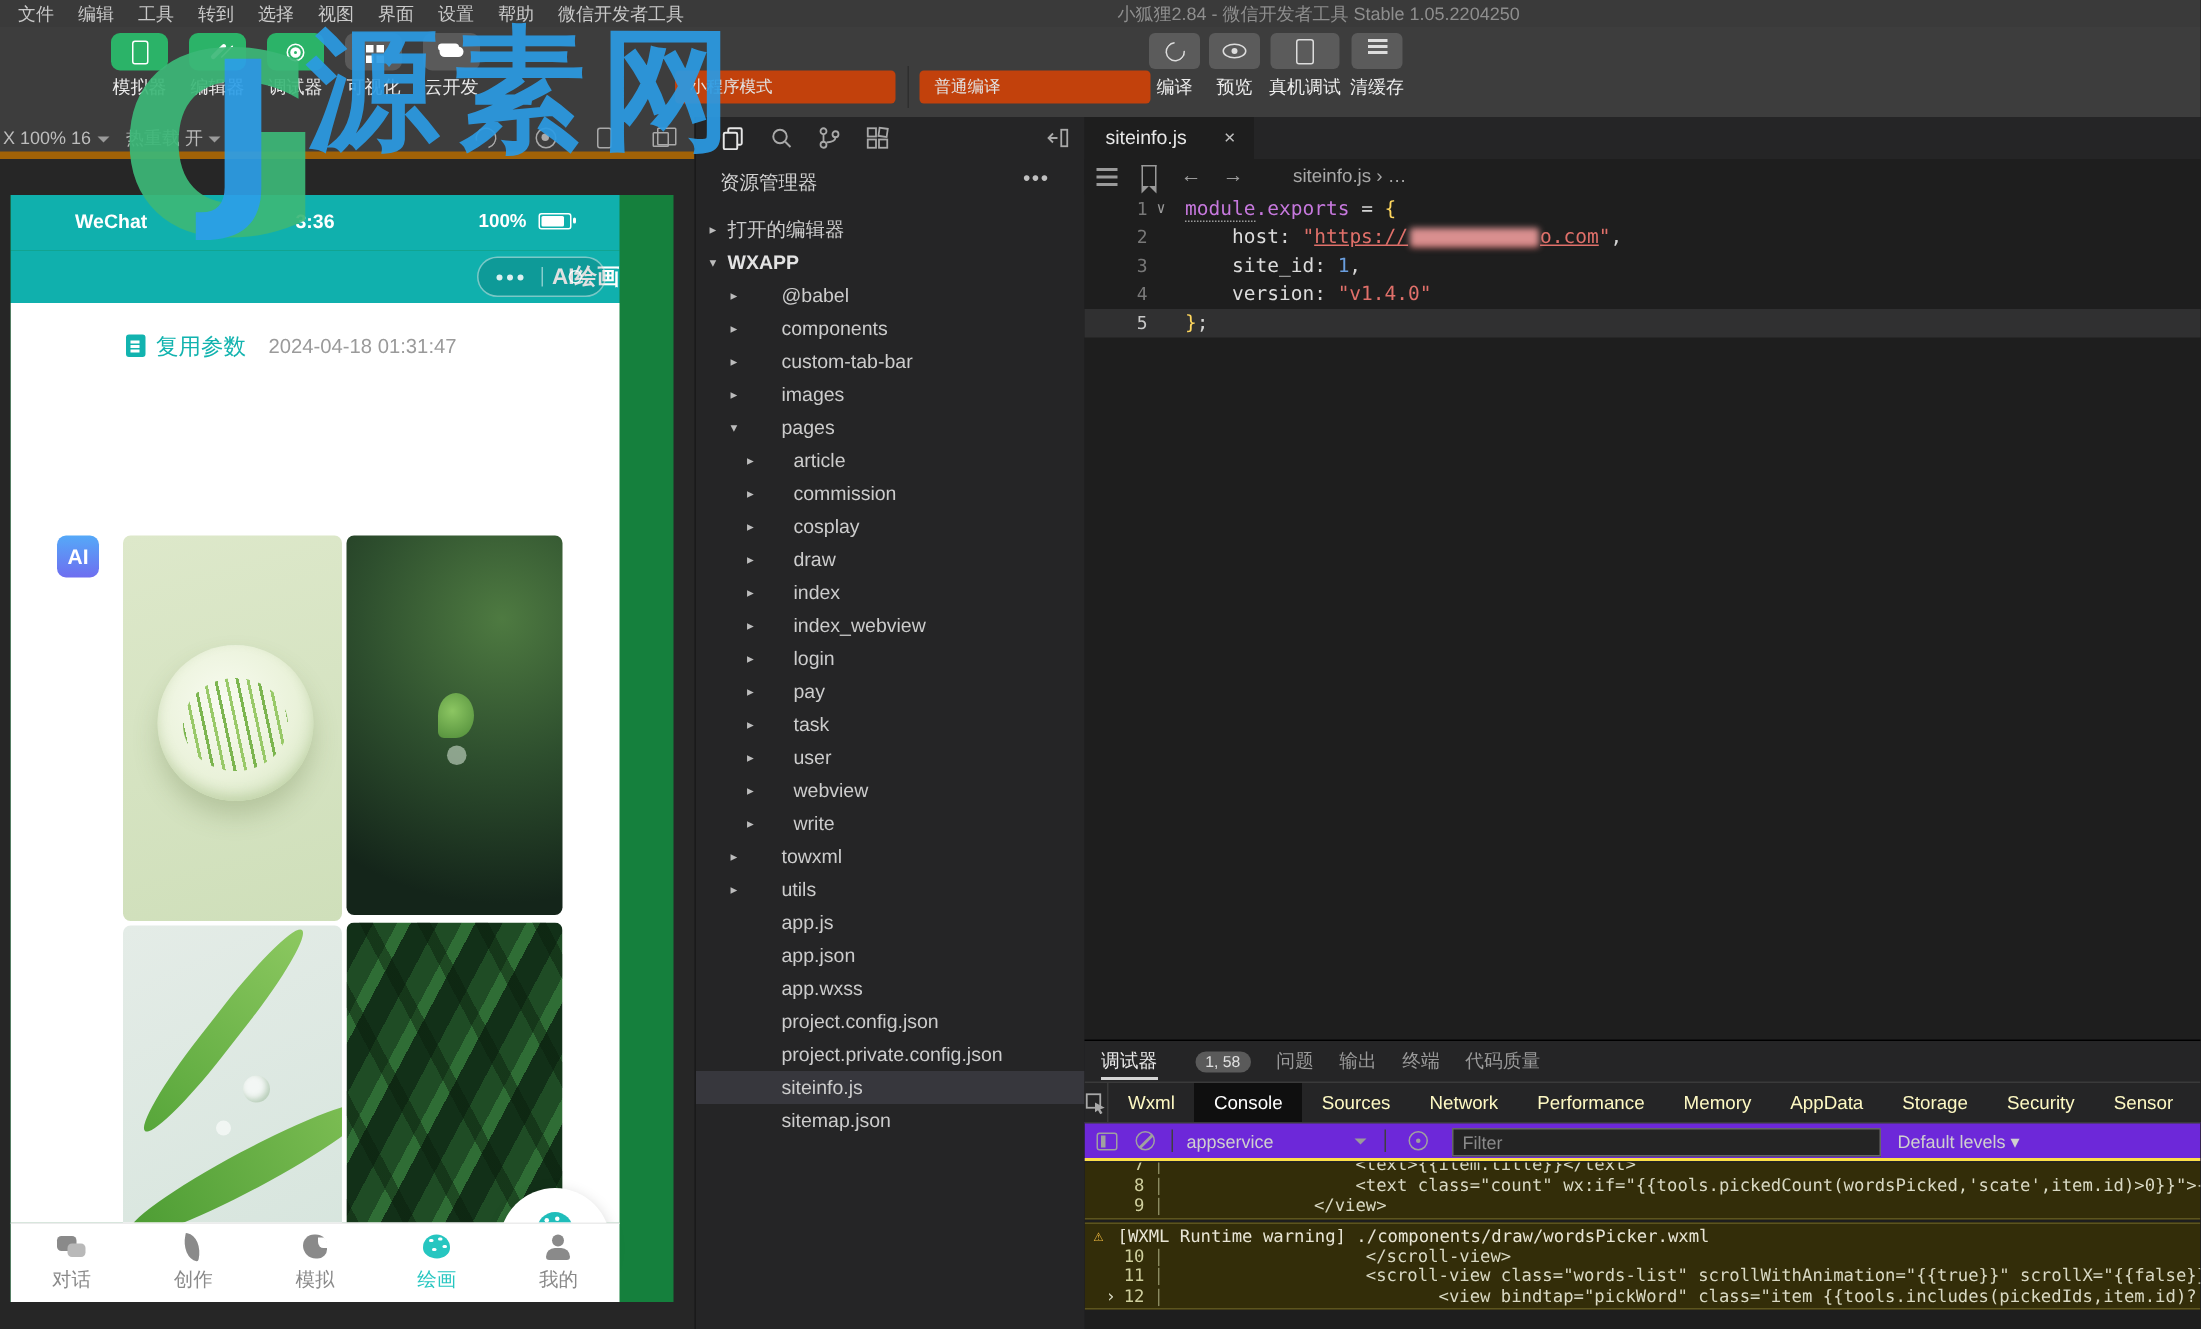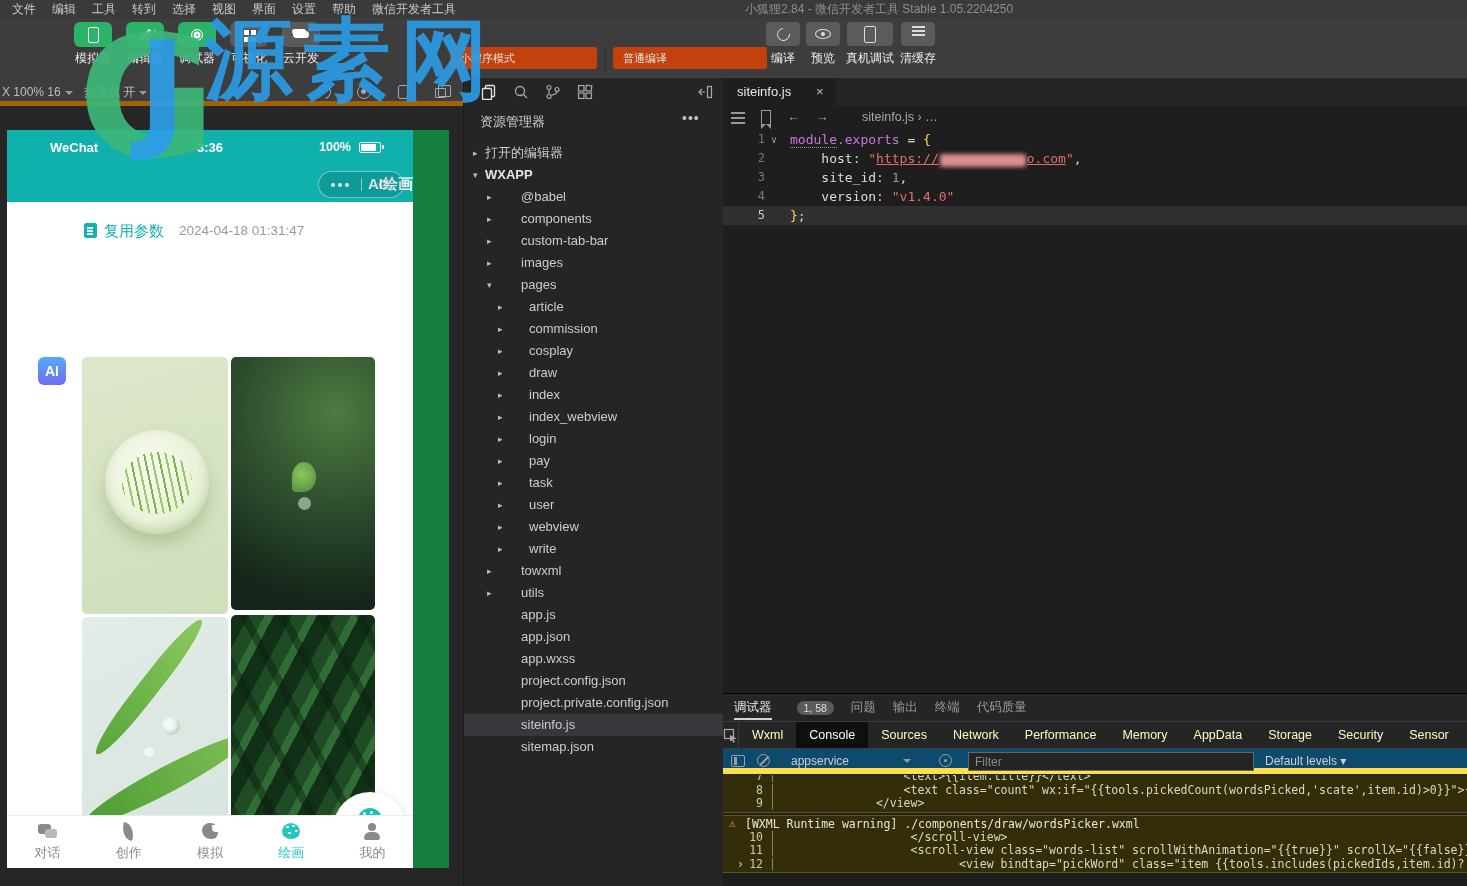--- a/index.html
+++ b/index.html
@@ -169,21 +169,21 @@
   #dbg{position:absolute;left:723px;top:693px;width:744px;height:193px;background:#252526;border-top:1px solid #000;overflow:hidden;}
   #dbg-tabs{position:absolute;left:0;top:0;width:744px;height:27px;display:flex;align-items:center;padding-left:11px;}
   .dtab{font-size:12.5px;color:#9a9a9a;margin-right:17px;cursor:pointer;position:relative;height:27px;line-height:25px;display:flex;align-items:center;}
   .dtab.on{color:#ececec;}
   .dtab.on::after{content:"";position:absolute;left:0;bottom:1px;width:100%;height:2px;background:#d4d4d4;}
   .dbadge{font-size:10.5px;color:#e0e0e0;background:#5a5a5a;border-radius:8px;padding:1px 7px;margin:0 17px 0 8px;}
   #devtools-tabs{position:absolute;left:0;top:27px;width:744px;height:27px;background:#252526;border-top:1px solid #3a3a3a;display:flex;align-items:stretch;white-space:nowrap;}
   #inspect-btn{width:30px;display:flex;align-items:center;justify-content:center;border-right:1px solid #3a3a3a;cursor:pointer;}
   .vtab{font-size:12.5px;color:#fef9c3;padding:0 13px;display:flex;align-items:center;cursor:pointer;}
   .vtab.on{background:#0f0f0f;color:#fff;}
-  #console-bar{position:absolute;left:0;top:54px;width:744px;height:26px;background:#0c4a6e;border-top:1px solid #3a3a3a;border-bottom:6px solid #fde047;}
+  #console-bar{position:absolute;left:0;top:54px;width:744px;height:26px;background:#6d28d9;border-top:1px solid #3a3a3a;border-bottom:2px solid #fde047;}
   #cb-side{position:absolute;left:8px;top:6px;width:14px;height:12px;border:1.5px solid #a0a0a0;border-radius:2px;cursor:pointer;}
   #cb-side::before{content:"";position:absolute;left:2px;top:1px;bottom:1px;width:3px;background:#a0a0a0;}
   #cb-clear{position:absolute;left:34px;top:5px;width:13px;height:13px;border:1.5px solid #a0a0a0;border-radius:50%;cursor:pointer;}
   #cb-clear::before{content:"";position:absolute;left:0px;top:4.5px;width:12px;height:1.5px;background:#a0a0a0;transform:rotate(-45deg);}
   .cb-sep{position:absolute;top:4px;bottom:4px;width:1px;background:#3f3f3f;}
   #cb-context{position:absolute;left:68px;top:5px;font-size:12px;color:#cfcfcf;cursor:pointer;}
   #cb-context-caret{position:absolute;left:180px;top:10px;width:0;height:0;border-left:4px solid transparent;border-right:4px solid transparent;border-top:4px solid #9a9a9a;}
   #cb-eye{position:absolute;left:216px;top:5px;width:13px;height:13px;border:1.5px solid #a0a0a0;border-radius:50%;cursor:pointer;}
   #cb-eye::before{content:"";position:absolute;left:3.5px;top:3.5px;width:3px;height:3px;border-radius:50%;background:#a0a0a0;}
   #cb-filter{position:absolute;left:245px;top:3px;width:286px;height:19px;background:#242424;border:1px solid #666;color:#bdbdbd;font-size:12px;padding:0 6px;outline:none;font-family:"Liberation Sans",sans-serif;}

